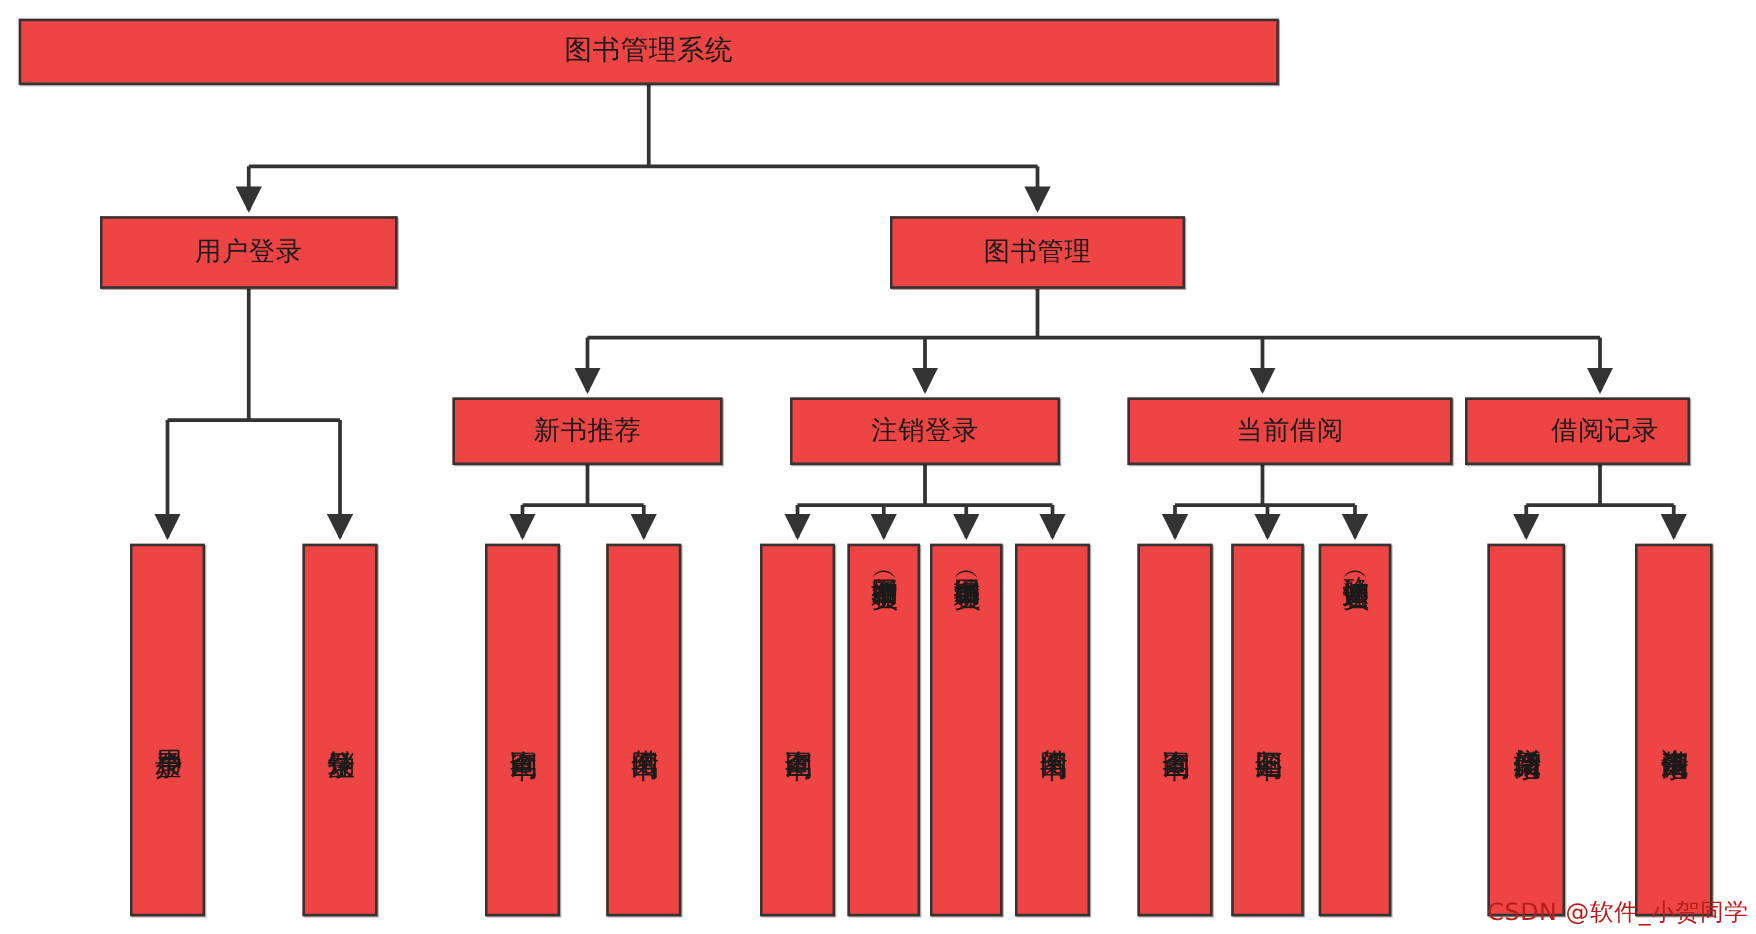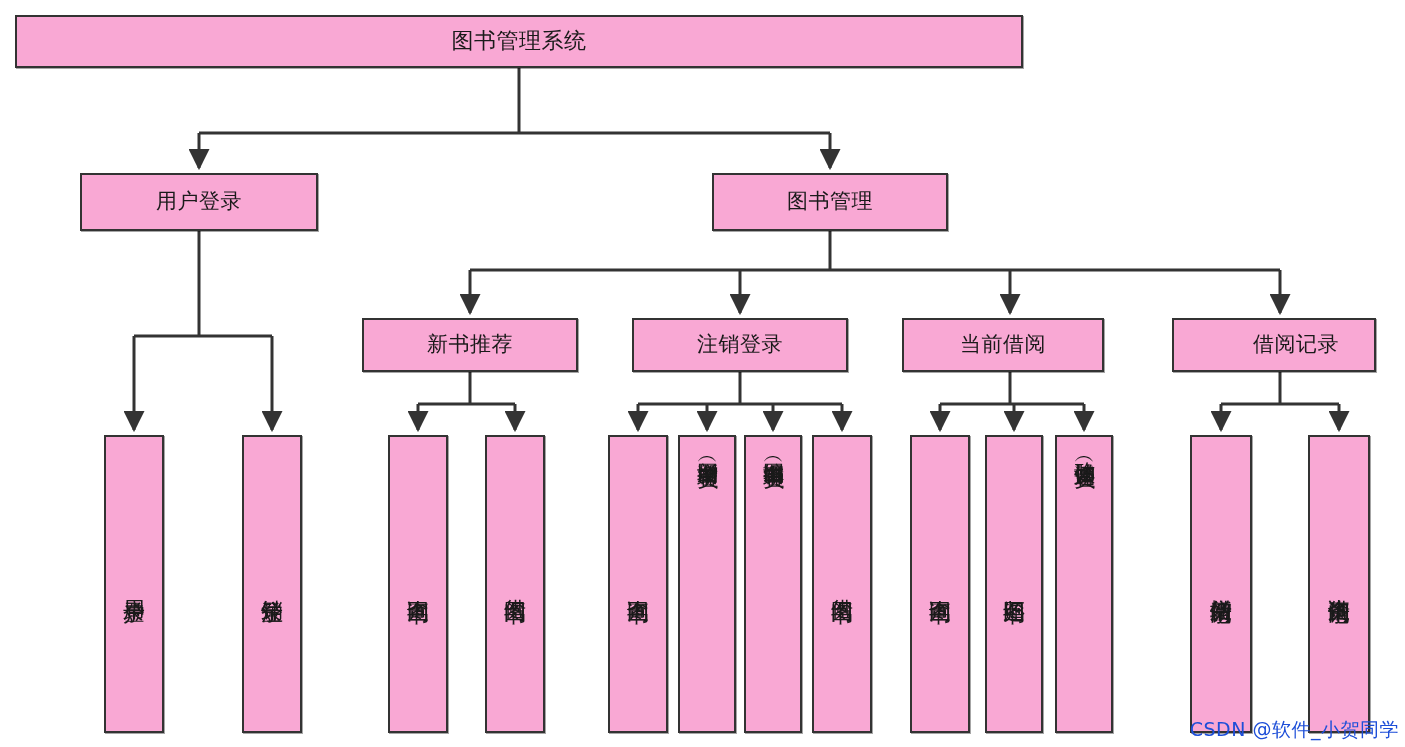--- a/index.html
+++ b/index.html
@@ -21,21 +21,21 @@
     position: absolute;
     left: 0;
     top: 0;
     width: 1405px;
     height: 747px;
     pointer-events: none;
   }
   .node {
     position: absolute;
     box-sizing: border-box;
-    background: #f9a8d4;
+    background: #ef4444;
     border: 2px solid #333333;
     display: flex;
     align-items: center;
     justify-content: center;
     box-shadow: 1px 1px 0 rgba(0,0,0,0.35);
   }
   .node .label-h {
     font-size: 21px;
     color: #1a1a1a;
     letter-spacing: 0.5px;
@@ -65,21 +65,21 @@
   }
   .node.leaf.vcenter {
     align-items: center;
     padding-top: 0;
   }
   .watermark {
     position: absolute;
     right: 6px;
     bottom: 4px;
     font-size: 19px;
-    color: #1d4ed8;
+    color: #b91c1c;
     white-space: nowrap;
     letter-spacing: 0.5px;
   }
 </style>
 </head>
 <body>
 
 <div id="canvas">
 
   <svg class="edges" viewBox="0 0 1405 747">
@@ -145,24 +145,24 @@
   <div class="node" style="left:362px; top:318px; width:216px; height:54px;">
     <span class="label-h">新书推荐</span>
   </div>
 
   <div class="node" style="left:712px; top:173px; width:236px; height:58px;">
     <span class="label-h">图书管理</span>
   </div>
   <div class="node" style="left:632px; top:318px; width:216px; height:54px;">
     <span class="label-h">注销登录</span>
   </div>
-  <div class="node" style="left:902px; top:318px; width:202px; height:54px;">
+  <div class="node" style="left:902px; top:318px; width:260px; height:54px;">
     <span class="label-h">当前借阅</span>
   </div>
-  <div class="node" style="left:1172px; top:318px; width:204px; height:54px;padding-left:44px;">
+  <div class="node" style="left:1172px; top:318px; width:180px; height:54px;padding-left:44px;">
     <span class="label-h">借阅记录</span>
   </div>
 
   <div class="node leaf vcenter" style="left:104px; top:435px; width:60px; height:298px;">
     <span class="label-v">用户登录</span>
   </div>
   <div class="node leaf vcenter" style="left:242px; top:435px; width:60px; height:298px;">
     <span class="label-v">注销登录</span>
   </div>
 

